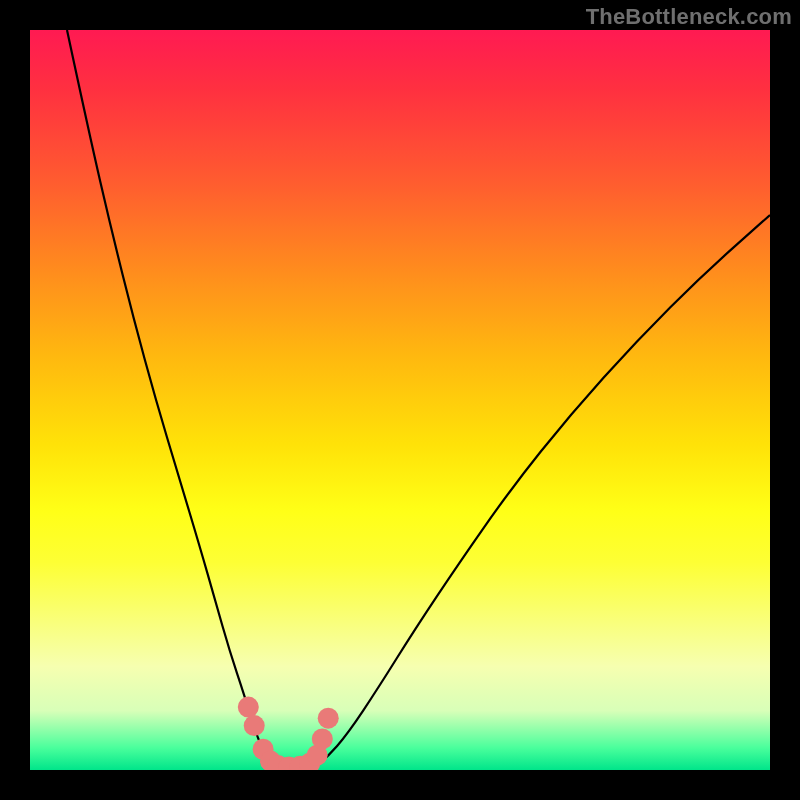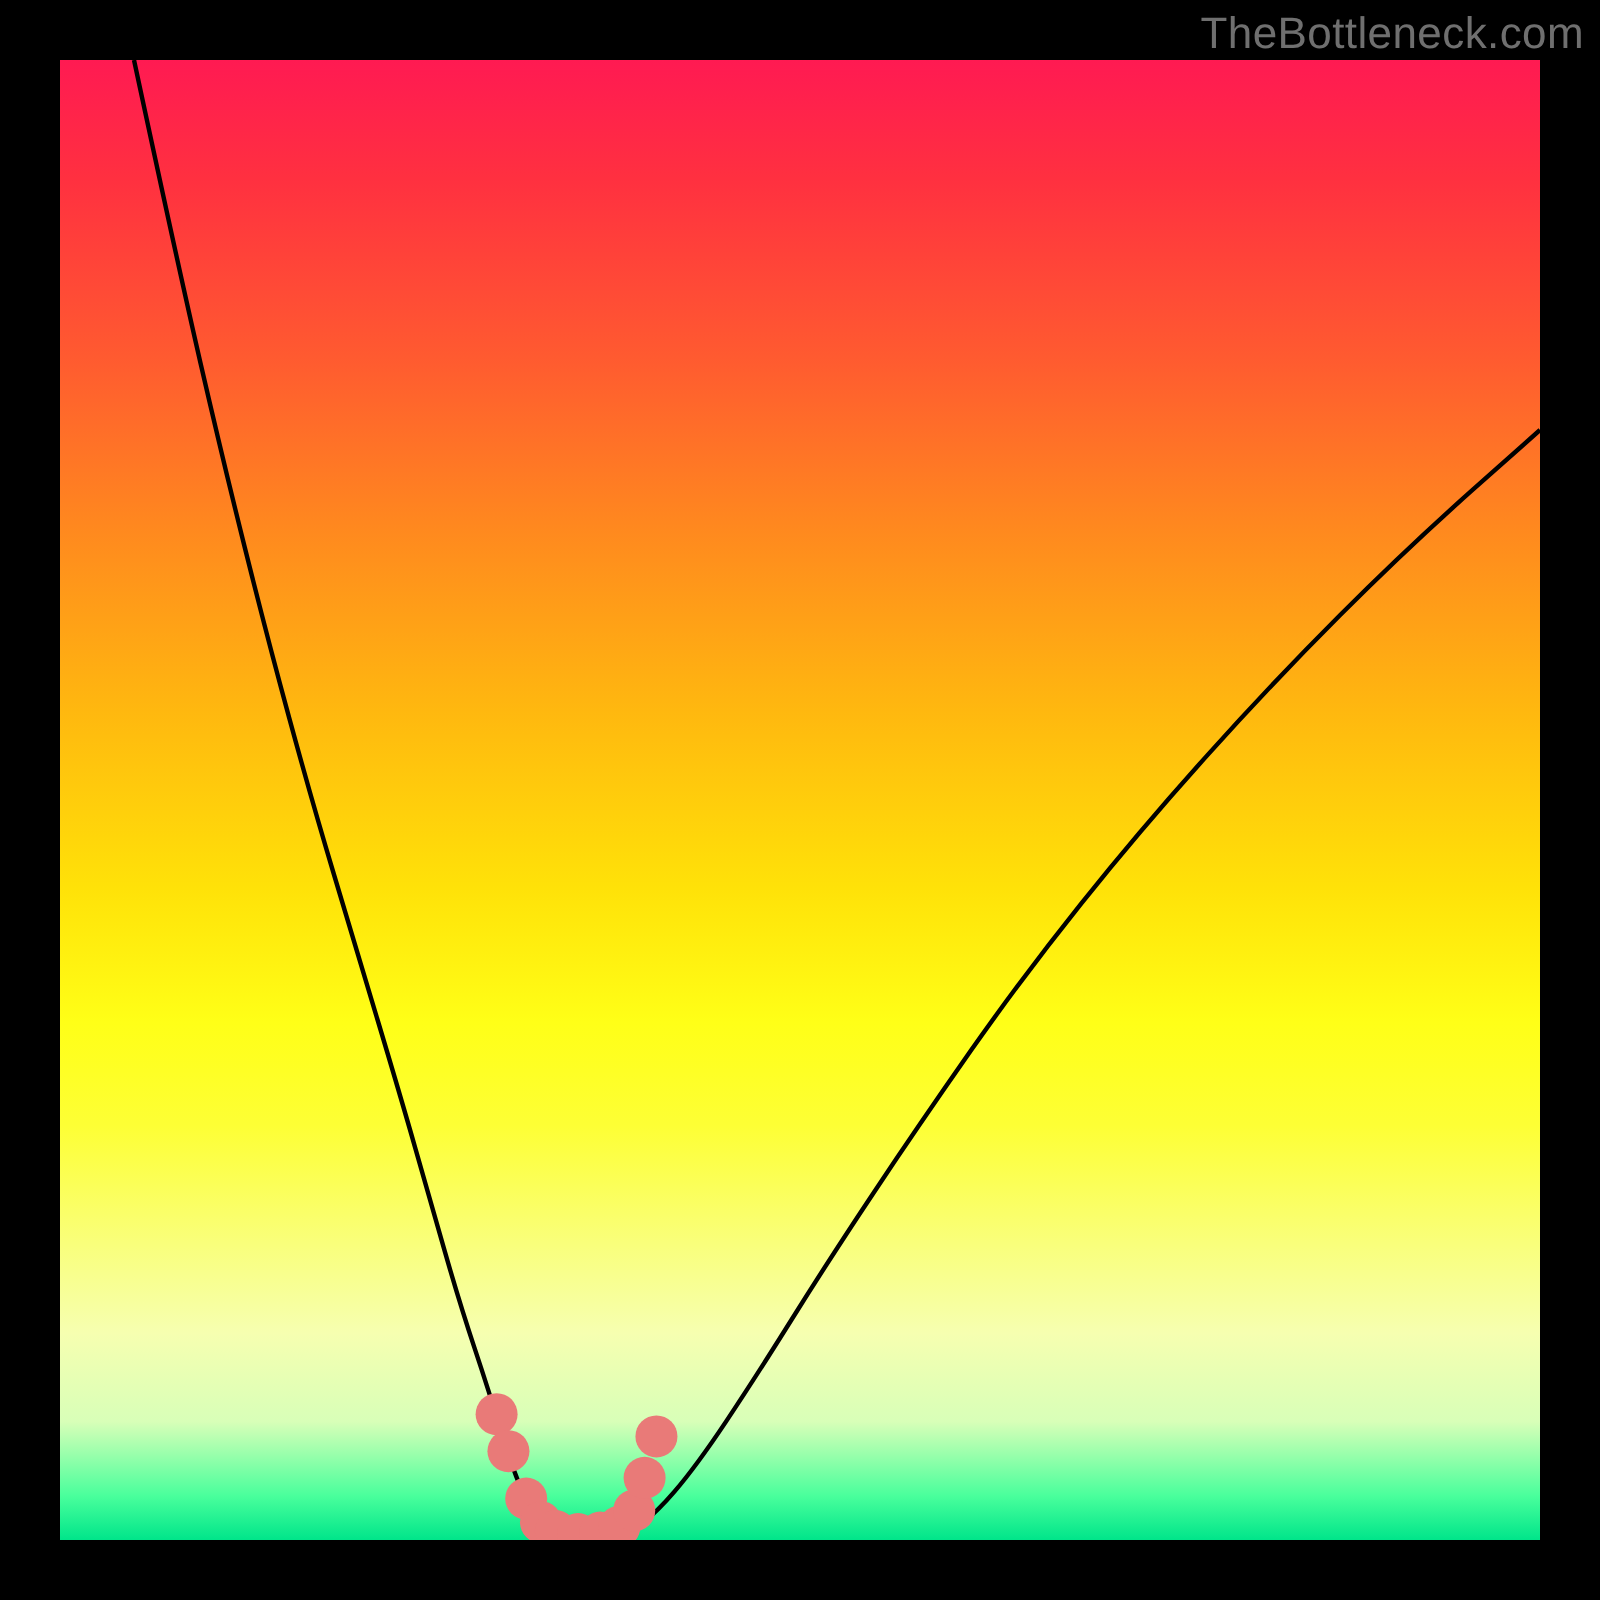--- a/index.html
+++ b/index.html
@@ -41,21 +41,21 @@
   .plot svg {
     position: absolute;
     left: 0; top: 0;
   }
   .watermark {
     position: absolute;
     top: 4px;
     right: 8px;
     color: #6f6f6f;
     font-size: 22px;
-    font-weight: 400;
+    font-weight: 700;
     letter-spacing: 0.2px;
     user-select: none;
   }
 </style>
 </head>
 <body>
 
 <div class="frame">
   <div class="plot">
     <svg width="740" height="740" viewBox="0 0 740 740">

